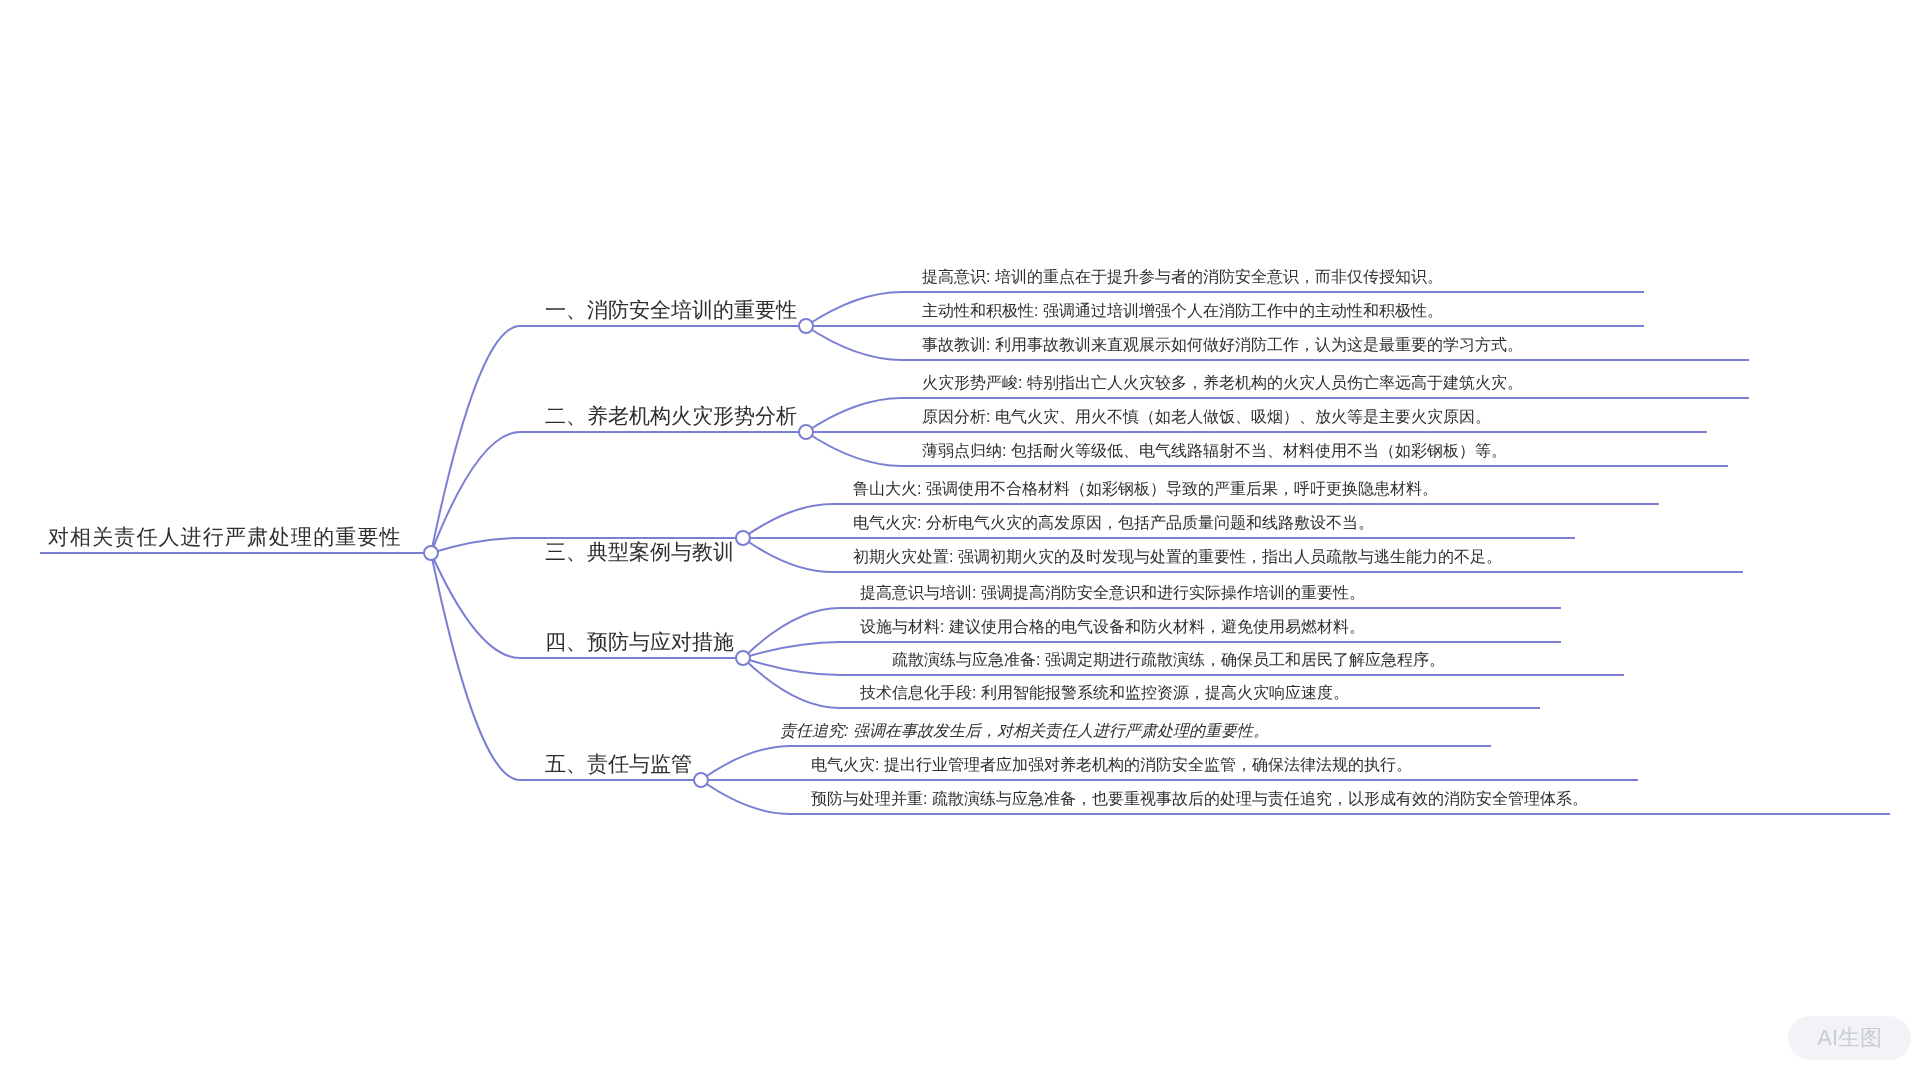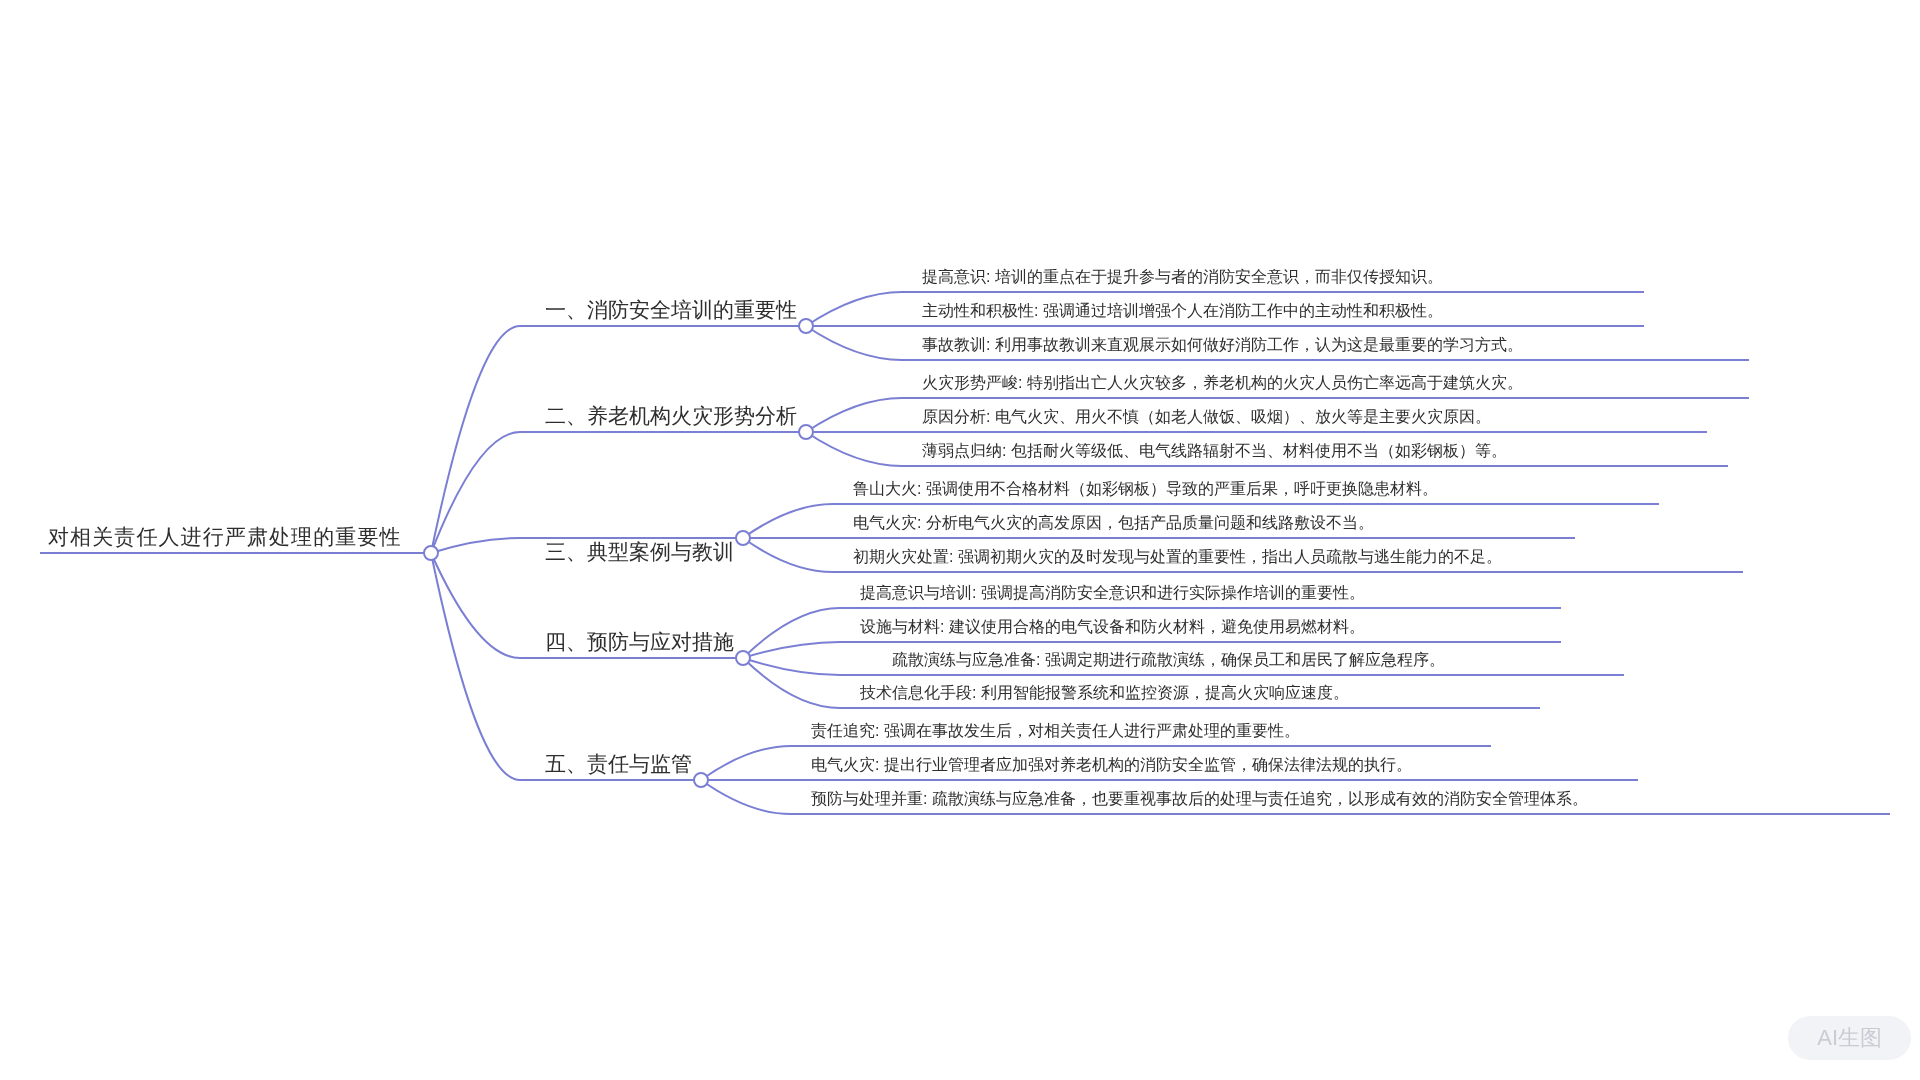--- a/index.html
+++ b/index.html
@@ -82,20 +82,20 @@
       <div class="node-label branch-label" style="left: 545px; top: 511px; margin-top: 30px;">三、典型案例与教训</div>
       <div class="node-label leaf-label" style="left: 853px; top: 481px;">鲁山大火: 强调使用不合格材料（如彩钢板）导致的严重后果，呼吁更换隐患材料。</div>
       <div class="node-label leaf-label" style="left: 853px; top: 515px;">电气火灾: 分析电气火灾的高发原因，包括产品质量问题和线路敷设不当。</div>
       <div class="node-label leaf-label" style="left: 853px; top: 549px; text-align: right;">初期火灾处置: 强调初期火灾的及时发现与处置的重要性，指出人员疏散与逃生能力的不足。</div>
       <div class="node-label branch-label" style="left: 545px; top: 631px;">四、预防与应对措施</div>
       <div class="node-label leaf-label" style="left: 860px; top: 585px;">提高意识与培训: 强调提高消防安全意识和进行实际操作培训的重要性。</div>
       <div class="node-label leaf-label" style="left: 860px; top: 619px;">设施与材料: 建议使用合格的电气设备和防火材料，避免使用易燃材料。</div>
       <div class="node-label leaf-label" style="left: 860px; top: 652px; margin-left: 32px;">疏散演练与应急准备: 强调定期进行疏散演练，确保员工和居民了解应急程序。</div>
       <div class="node-label leaf-label" style="left: 860px; top: 685px;">技术信息化手段: 利用智能报警系统和监控资源，提高火灾响应速度。</div>
       <div class="node-label branch-label" style="left: 545px; top: 753px;">五、责任与监管</div>
-      <div class="node-label leaf-label" style="left: 811px; top: 723px;">责任追究: 强调在事故发生后，对相关责任人进行严肃处理的重要性。</div>
+      <div class="node-label leaf-label" style="left: 780px; top: 723px; font-style: italic;">责任追究: 强调在事故发生后，对相关责任人进行严肃处理的重要性。</div>
       <div class="node-label leaf-label" style="left: 811px; top: 757px;">电气火灾: 提出行业管理者应加强对养老机构的消防安全监管，确保法律法规的执行。</div>
       <div class="node-label leaf-label" style="left: 811px; top: 791px;">预防与处理并重: 疏散演练与应急准备，也要重视事故后的处理与责任追究，以形成有效的消防安全管理体系。</div>
     </div>
   <div class="watermark">
     <span>AI生图</span>
   </div>
 </div>
 
 </body></html>

